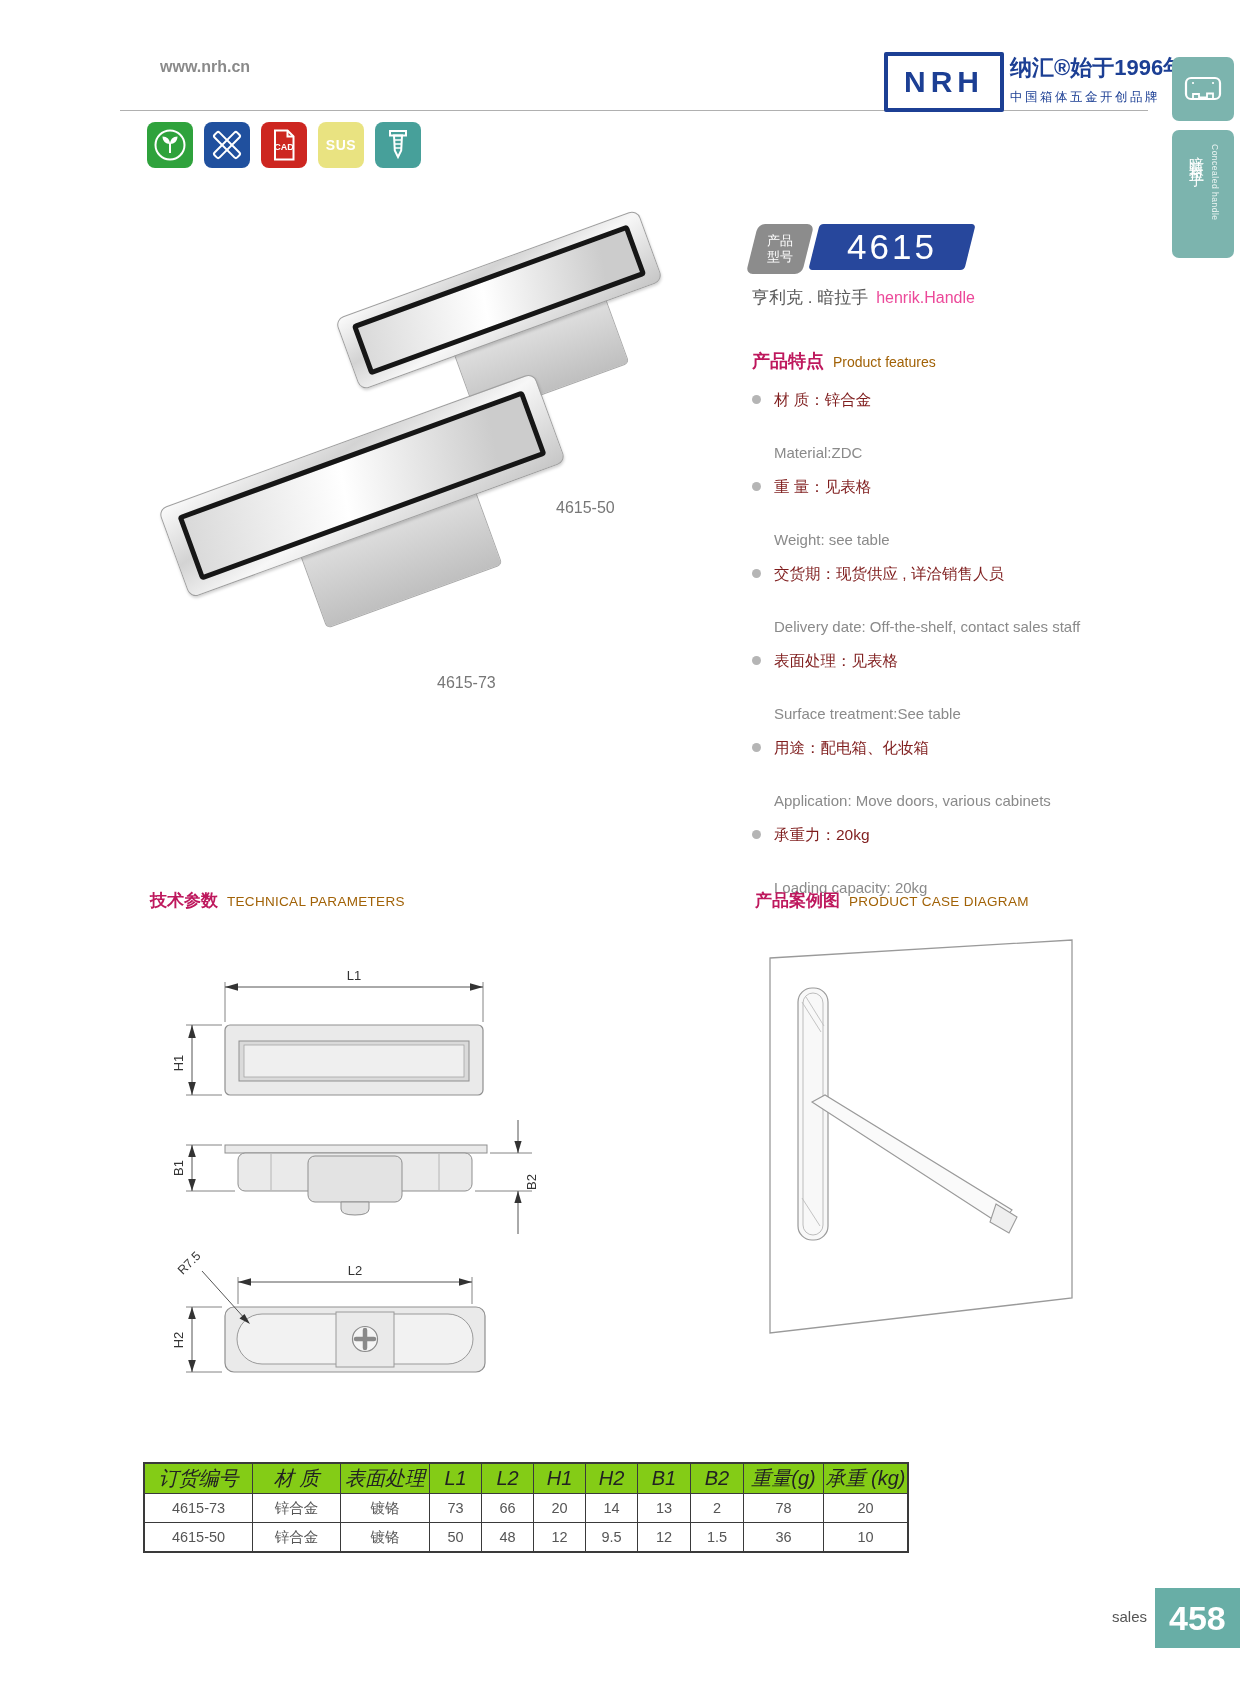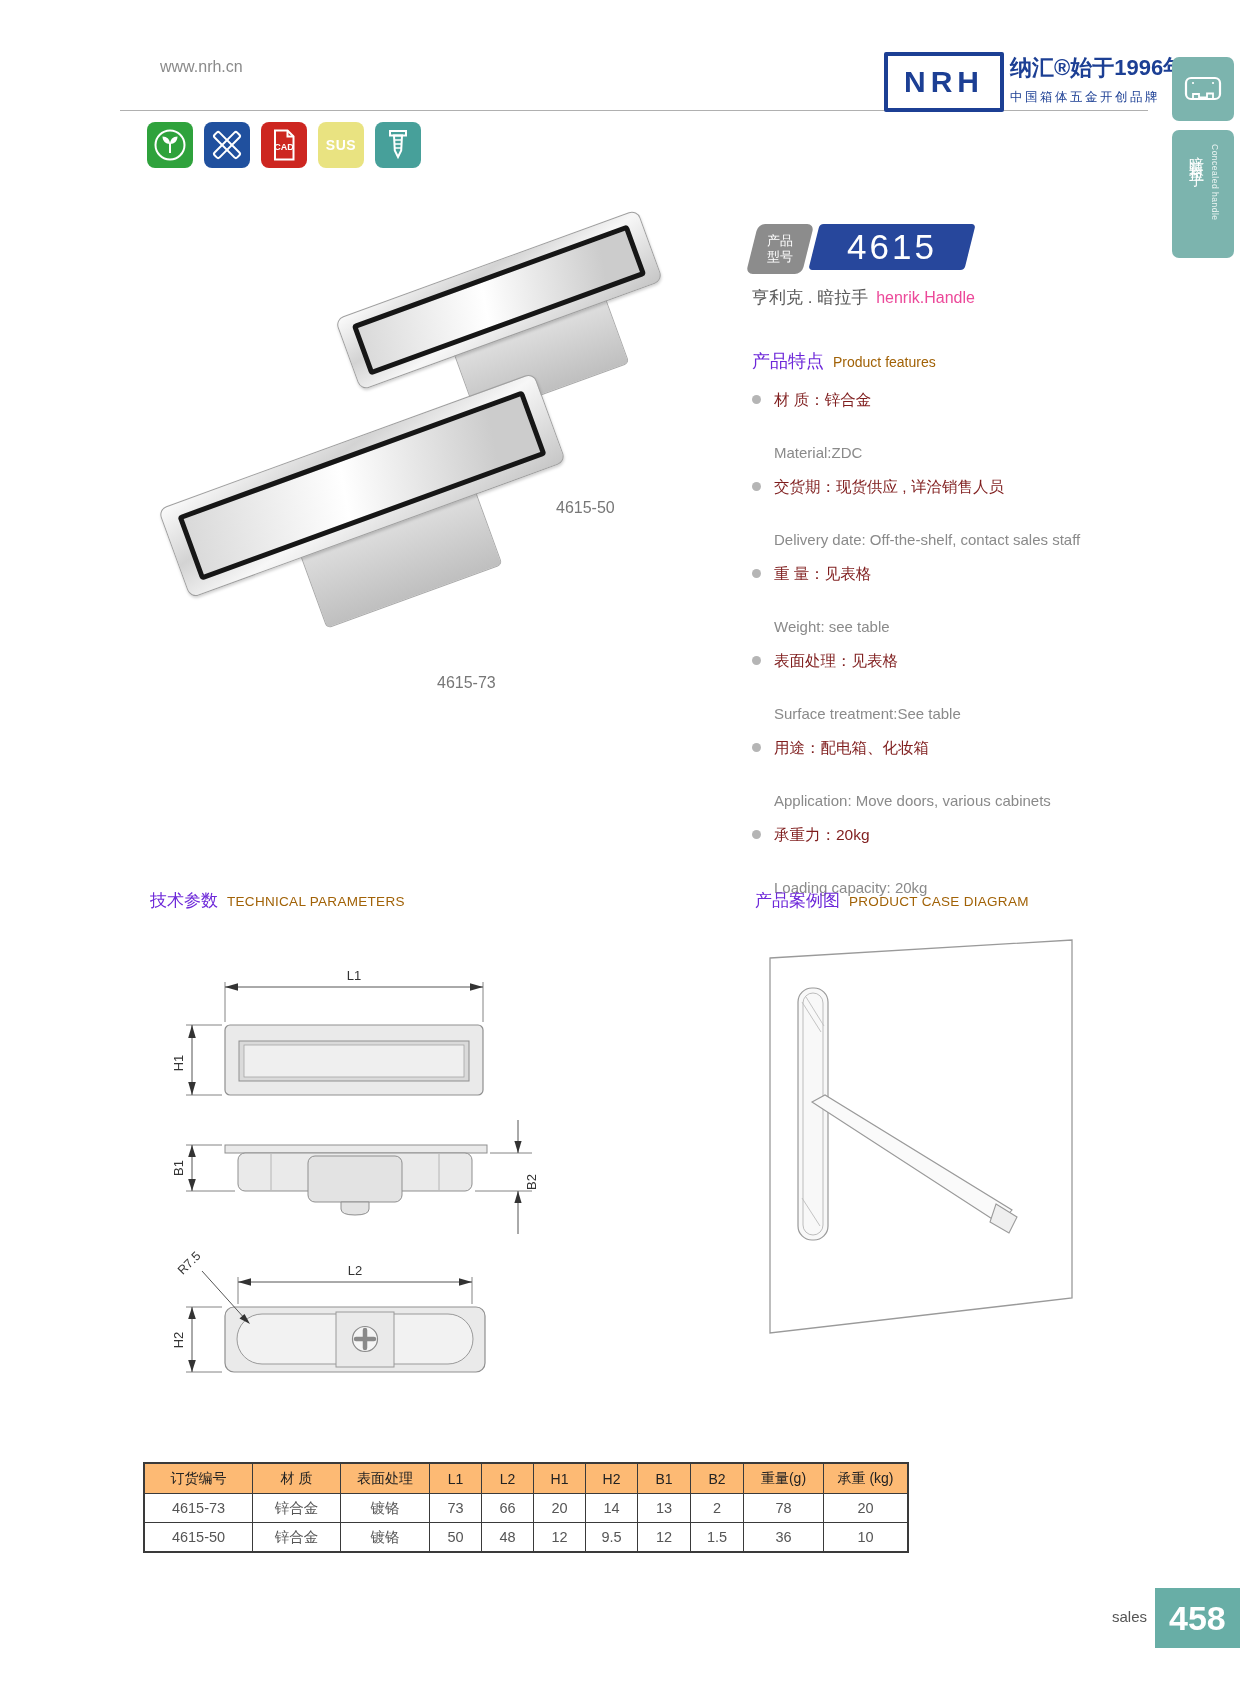--- a/index.html
+++ b/index.html
@@ -1,21 +1,21 @@
 <!DOCTYPE html>
 <html><head>
 <meta charset="utf-8">
 <style>
   html,body{margin:0;padding:0;background:#fff;}
   .page{position:relative;width:1240px;height:1683px;background:#fff;overflow:hidden;
         font-family:"Liberation Sans",sans-serif;color:#333;}
   .abs{position:absolute;}
 
   
-  .website{left:160px;top:58px;font-size:16px;color:#8a8a8a;text-decoration:none;}
+  .website{left:160px;top:58px;font-size:16px;color:#8a8a8a;text-decoration:none;font-weight:bold;}
   .divider{left:120px;top:110px;width:1028px;height:1px;background:#b0b0b0;}
   .logo-box{left:884px;top:52px;width:112px;height:52px;border:4px solid #1c3f94;border-radius:2px;
             display:flex;align-items:center;justify-content:center;}
   .logo-box span{font-size:30px;font-weight:bold;color:#1c3f94;letter-spacing:5px;}
   .brand{left:1010px;top:53px;}
   .brand .l1{font-size:22px;font-weight:bold;color:#1c3f94;white-space:nowrap;}
   .brand .l2{font-size:12.5px;color:#1c3f94;letter-spacing:2.5px;margin-top:6px;white-space:nowrap;}
 
   
   .icon-row{left:147px;top:122px;display:flex;gap:11px;}
@@ -50,41 +50,41 @@
             transform:skewX(-14deg);display:flex;align-items:center;justify-content:center;}
   .tag-gray .in{transform:skewX(14deg);color:#fff;font-size:13px;line-height:1.25;text-align:center;}
   .tag-blue{left:814px;top:224px;width:156px;height:46px;background:#27479c;border-radius:4px;
             transform:skewX(-14deg);display:flex;align-items:center;justify-content:center;}
   .tag-blue .in{transform:skewX(14deg);color:#fff;font-size:35px;letter-spacing:3px;}
   .subtitle{left:752px;top:286px;font-size:17px;color:#595959;}
   .subtitle .en{font-size:16px;color:#ec4899;margin-left:8px;}
 
   
   .feat-title{left:752px;top:349px;}
-  .sec-zh{font-size:18px;font-weight:normal;color:#6d28d9;}
+  .sec-zh{font-size:18px;font-weight:bold;color:#be185d;}
   .sec-en{font-size:14px;color:#a16207;margin-left:9px;}
   .features{left:752px;top:388px;width:420px;}
   .fitem{position:relative;padding-left:22px;margin-bottom:11px;}
   .fitem .dot{position:absolute;left:0;top:7px;width:9px;height:9px;border-radius:50%;background:#b5b5b5;}
   .fitem .zh{font-size:15.5px;color:#7f1d1d;line-height:23px;}
   .fitem .en{font-size:15px;color:#8a8a8a;line-height:23px;margin-top:30px;}
 
   
   .tech-head{left:150px;top:889px;}
   .case-head{left:755px;top:889px;}
   .tech-head .sec-zh,.case-head .sec-zh{font-size:17px;}
   .tech-head .sec-en,.case-head .sec-en{font-size:13.5px;letter-spacing:.3px;margin-top:8px;}
 
   svg text{font-family:"Liberation Sans",sans-serif;}
 
   
   .spec-table{left:143px;top:1462px;}
   table{border-collapse:collapse;}
   th,td{border:1px solid #3a3a3a;text-align:center;font-weight:normal;}
-  th{background:#fdba74;color:#222;font-size:14px;height:27px;}
+  th{background:#84cc16;color:#222;font-size:20px;height:27px;font-style:italic;}
   td{background:#fff;color:#555;font-size:14.5px;height:26px;}
   table{border:2px solid #3a3a3a;}
 
   
   .page-label{left:1112px;top:1608px;font-size:15px;color:#555;}
   .page-badge{left:1155px;top:1588px;width:85px;height:60px;background:#68aea6;
               display:flex;align-items:center;}
   .page-badge span{color:#fff;font-size:34px;font-weight:bold;margin-left:14px;}
 </style>
 </head>
@@ -179,27 +179,27 @@
     <span class="sec-zh">产品特点</span><span class="sec-en">Product features</span>
   </div>
   <div class="abs features">
     <div class="fitem">
       <span class="dot"></span>
       <div class="zh">材  质：锌合金</div>
       <div class="en">Material:ZDC</div>
     </div>
     <div class="fitem">
       <span class="dot"></span>
+      <div class="zh">重  量：见表格</div>
+      <div class="en">Weight: see table</div>
+    </div>
+    <div class="fitem">
+      <span class="dot"></span>
       <div class="zh">交货期：现货供应 , 详洽销售人员</div>
       <div class="en">Delivery date: Off-the-shelf, contact sales staff</div>
-    </div>
-    <div class="fitem">
-      <span class="dot"></span>
-      <div class="zh">重  量：见表格</div>
-      <div class="en">Weight: see table</div>
     </div>
     <div class="fitem">
       <span class="dot"></span>
       <div class="zh">表面处理：见表格</div>
       <div class="en">Surface treatment:See table</div>
     </div>
     <div class="fitem">
       <span class="dot"></span>
       <div class="zh">用途：配电箱、化妆箱</div>
       <div class="en">Application: Move doors, various cabinets</div>

